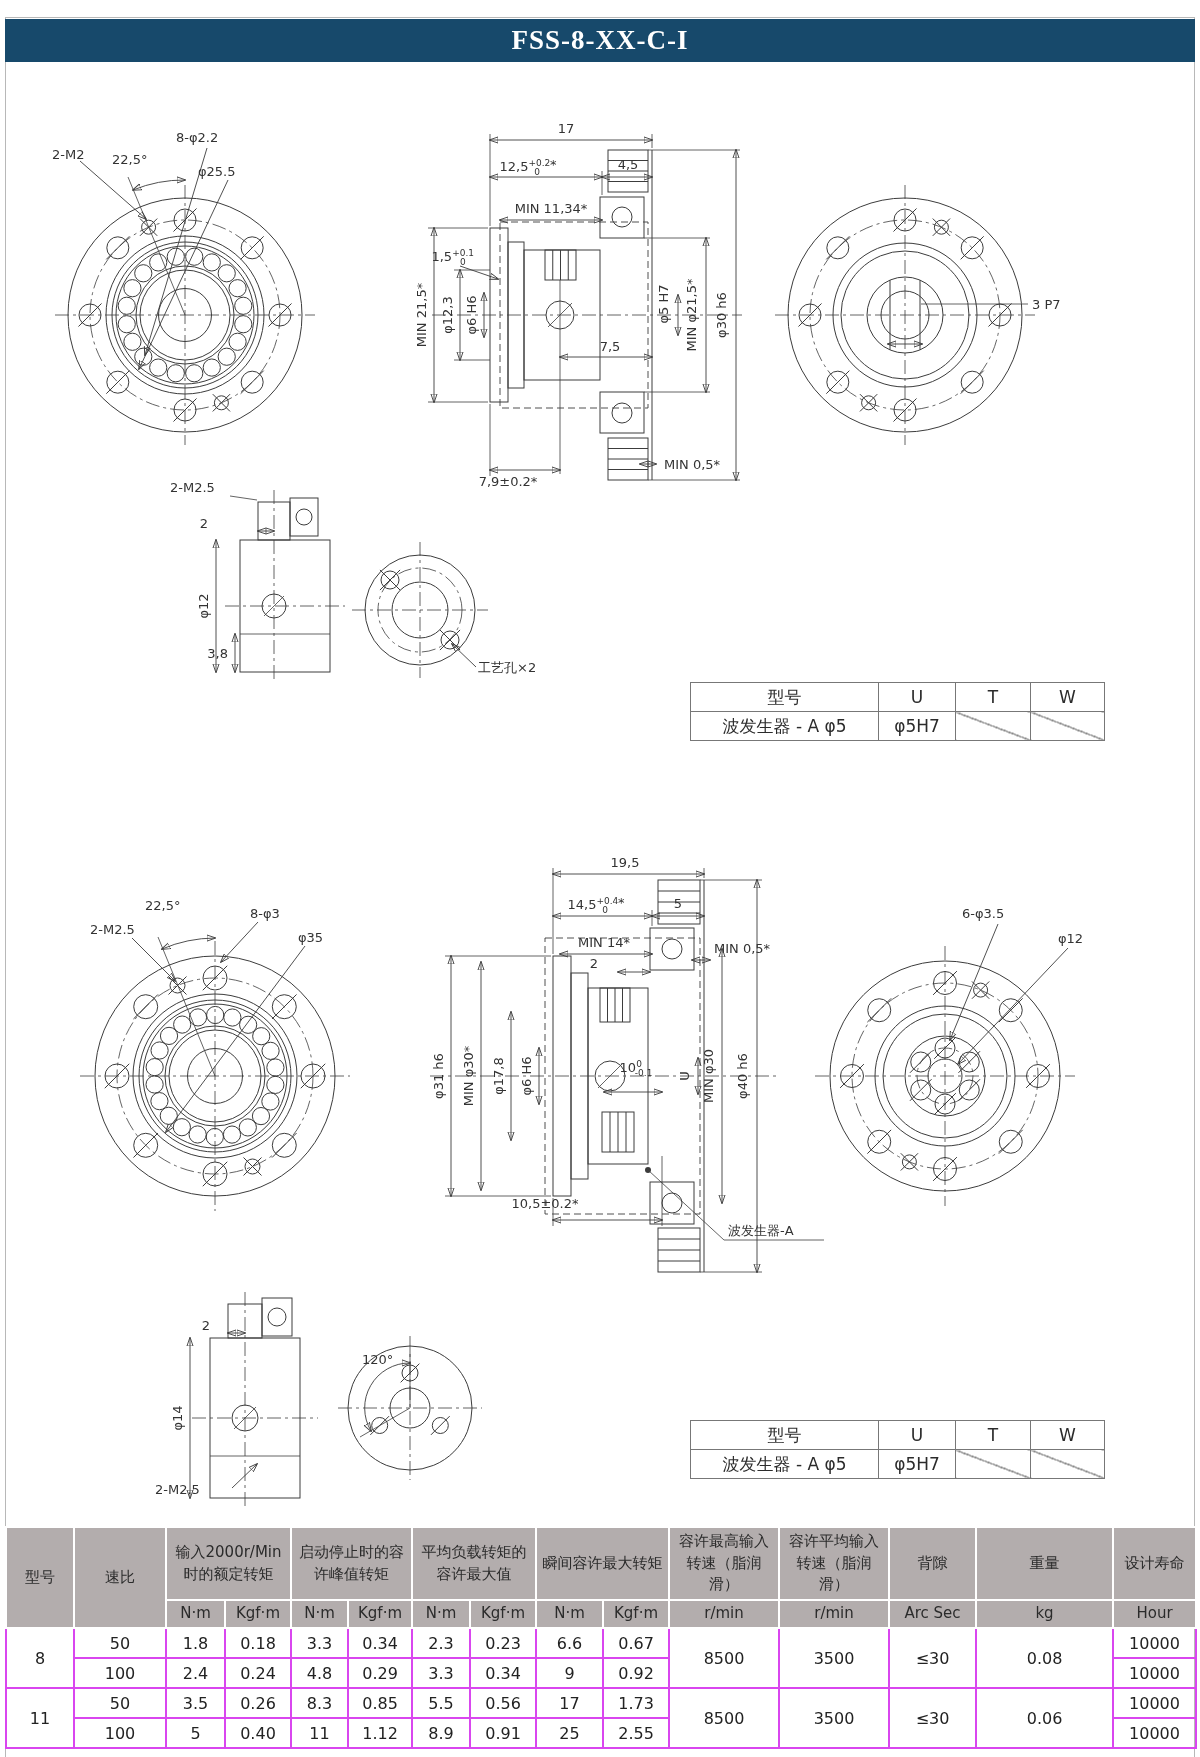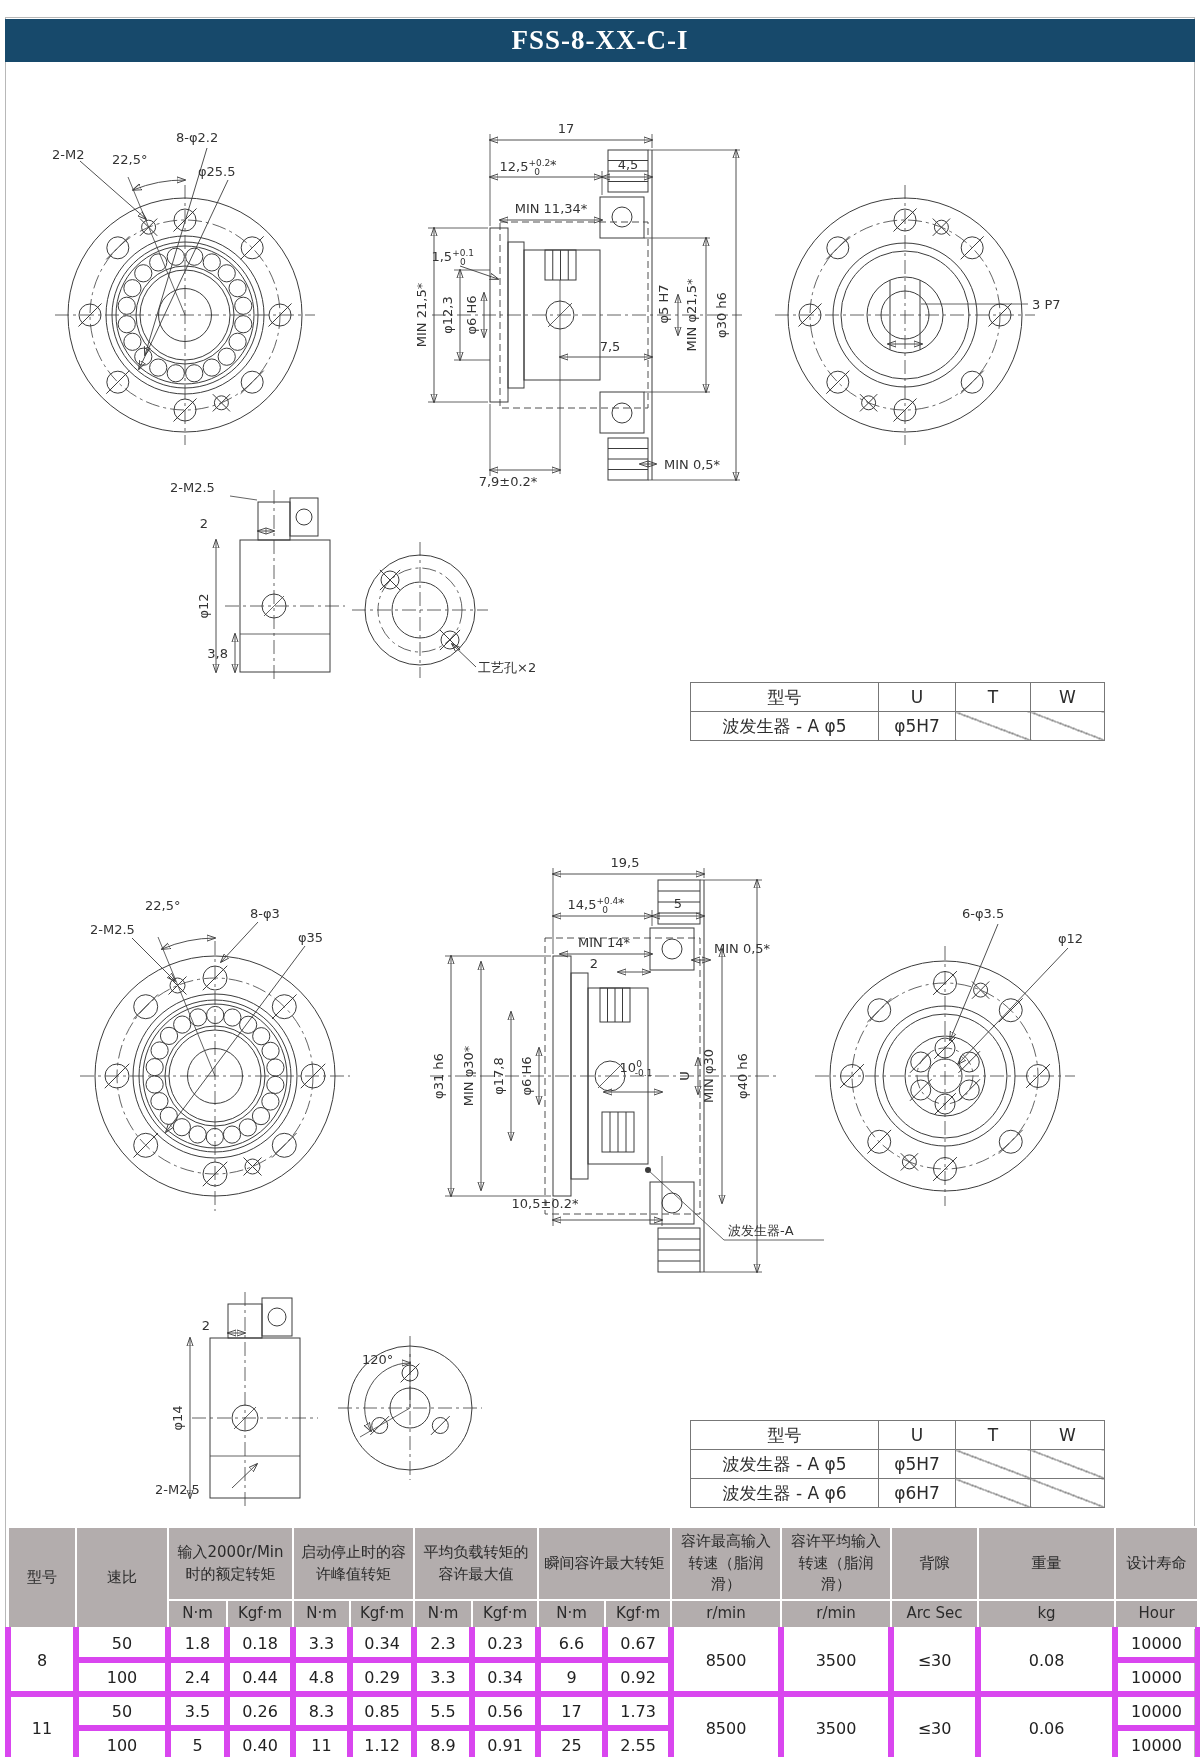--- a/index.html
+++ b/index.html
@@ -21,21 +21,21 @@
   .dr text{fill:#333;stroke:none;font-size:13px;font-family:"DejaVu Sans",sans-serif;}
   
   table.wg{border-collapse:collapse;table-layout:fixed;width:414px;background:#fff;}
   table.wg td{border:1px solid #777;height:28px;text-align:center;vertical-align:middle;
               font-size:17px;color:#2b2b2b;padding:0;}
   td.diag{background:linear-gradient(to top right,#fff 48.8%,#8a8a8a 48.8%,#8a8a8a 51.6%,#fff 51.6%);}
   
   table.spec{border-collapse:collapse;table-layout:fixed;width:1190px;border:1px solid #777;}
   table.spec th{background:#b3adad;border:2px solid #fff;font-weight:500;color:#2b2b2b;
                 font-size:15px;padding:2px 3px;line-height:1.45;}
-  table.spec td{border:6px solid #d946ef;text-align:center;font-size:16px;color:#222;
+  table.spec td{border:2px solid #d946ef;text-align:center;font-size:16px;color:#222;
                 height:28px;padding:0;}
   table.spec tbody tr.grp td{border-top:2px solid #555;}
   table.spec tbody tr:first-child td{border-top:2px solid #555;}
   table.spec thead tr.units th{height:24px;padding:1px 2px;font-size:15px;}
 </style>
 </head>
 <body>
 
 <div class="page">
   <div class="frame"></div>
@@ -602,26 +602,20 @@
       <tbody>
           <tr>
         <td>型号</td>
         <td>U</td>
         <td>T</td>
         <td>W</td>
       </tr>
       <tr>
         <td>波发生器 - A φ5</td>
         <td>φ5H7</td>
-        <td class="diag"></td>
-        <td class="diag"></td>
-      </tr>
-      <tr>
-        <td>波发生器 - A φ6</td>
-        <td>φ6H7</td>
         <td class="diag"></td>
         <td class="diag"></td>
       </tr>
     </tbody>
       </table>
   </div>
 
   <div class="abs" style="left:5px;top:1514px">
     <table class="spec">
       <colgroup>
@@ -685,21 +679,21 @@
           <td>0.67</td>
           <td rowspan="2">8500</td>
           <td rowspan="2">3500</td>
           <td rowspan="2">≤30</td>
           <td rowspan="2">0.08</td>
           <td>10000</td>
         </tr>
         <tr>
           <td>100</td>
           <td>2.4</td>
-          <td>0.44</td>
+          <td>0.24</td>
           <td>4.8</td>
           <td>0.29</td>
           <td>3.3</td>
           <td>0.34</td>
           <td>9</td>
           <td>0.92</td>
           <td>10000</td>
         </tr>
         <tr class="grp">
           <td rowspan="2">11</td>

